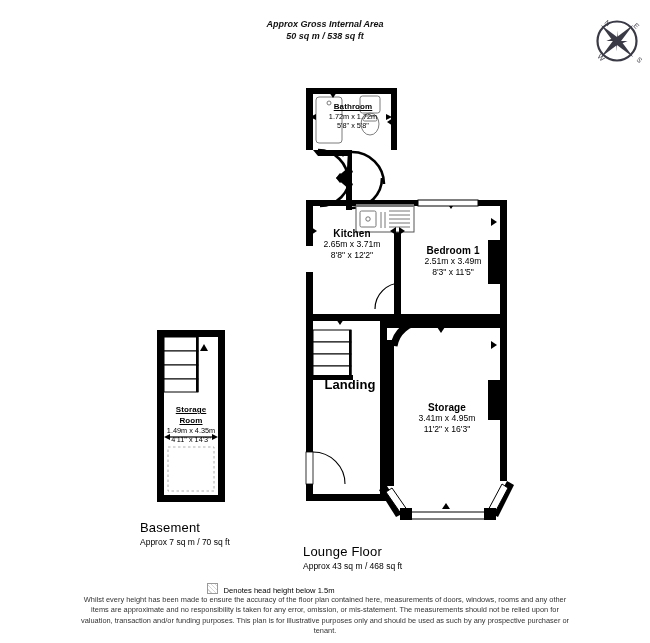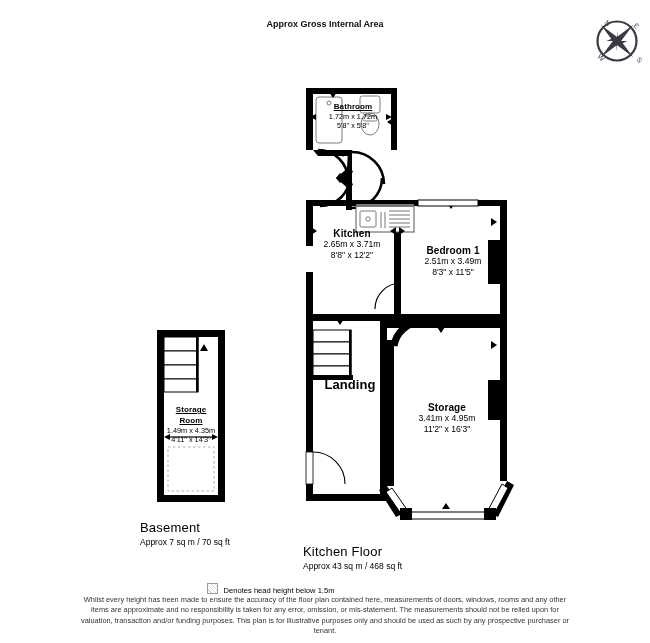--- a/index.html
+++ b/index.html
@@ -14,20 +14,21 @@
     font-family: "Liberation Sans", sans-serif;
     color: #000000;
     overflow: hidden;
   }
   .abs { position: absolute; }
 
   
   #header-block {
     left: 0; top: 18px; width: 650px;
     text-align: center;
+    font-style: italic;
   }
   #header-block .hdr-line {
     font-size: 9px;
     font-weight: bold;
     line-height: 12px;
     color: #111;
     display: block;
   }
 
   
@@ -106,20 +107,21 @@
     font-size: 7.4px;
     line-height: 10.4px;
     color: #333;
   }
 </style>
 </head>
 <body>
 
 <div class="abs" id="header-block">
   <span class="hdr-line">Approx Gross Internal Area</span>
+  <span class="hdr-line">50 sq m / 538 sq ft</span>
 </div>
 
 <div class="abs" id="compass-rose">
   <svg width="62" height="62" viewBox="0 0 62 62">
     <g transform="rotate(45 31 31)">
       <circle cx="31" cy="31" r="19.5" fill="none" stroke="#3a3a46" stroke-width="2.2"></circle>
 
       <g fill="#3a3a46">
         <polygon points="31,31 38.5,23.5 34.5,33.5"></polygon>
         <polygon points="31,31 38.5,38.5 33.5,34.5"></polygon>
@@ -352,21 +354,21 @@
   <span class="rl-dim">1.49m x 4.35m</span>
   <span class="rl-dim">4'11" x 14'3"</span>
 </div>
 
 <div class="abs floor-title" id="title-basement" style="left:140px; top:520px;">
   <span class="ft-name">Basement</span>
   <span class="ft-area">Approx 7 sq m / 70 sq ft</span>
 </div>
 
 <div class="abs floor-title" id="title-ground" style="left:303px; top:544px;">
-  <span class="ft-name">Kitchen Floor</span>
+  <span class="ft-name">Lounge Floor</span>
   <span class="ft-area">Approx 43 sq m / 468 sq ft</span>
 </div>
 
 <div class="abs" id="legend-row">
   <span class="legend-inner">
     <span id="legend-swatch"></span><span>Denotes head height below 1.5m</span>
   </span>
 </div>
 
 <div class="abs" id="disclaimer-text">

